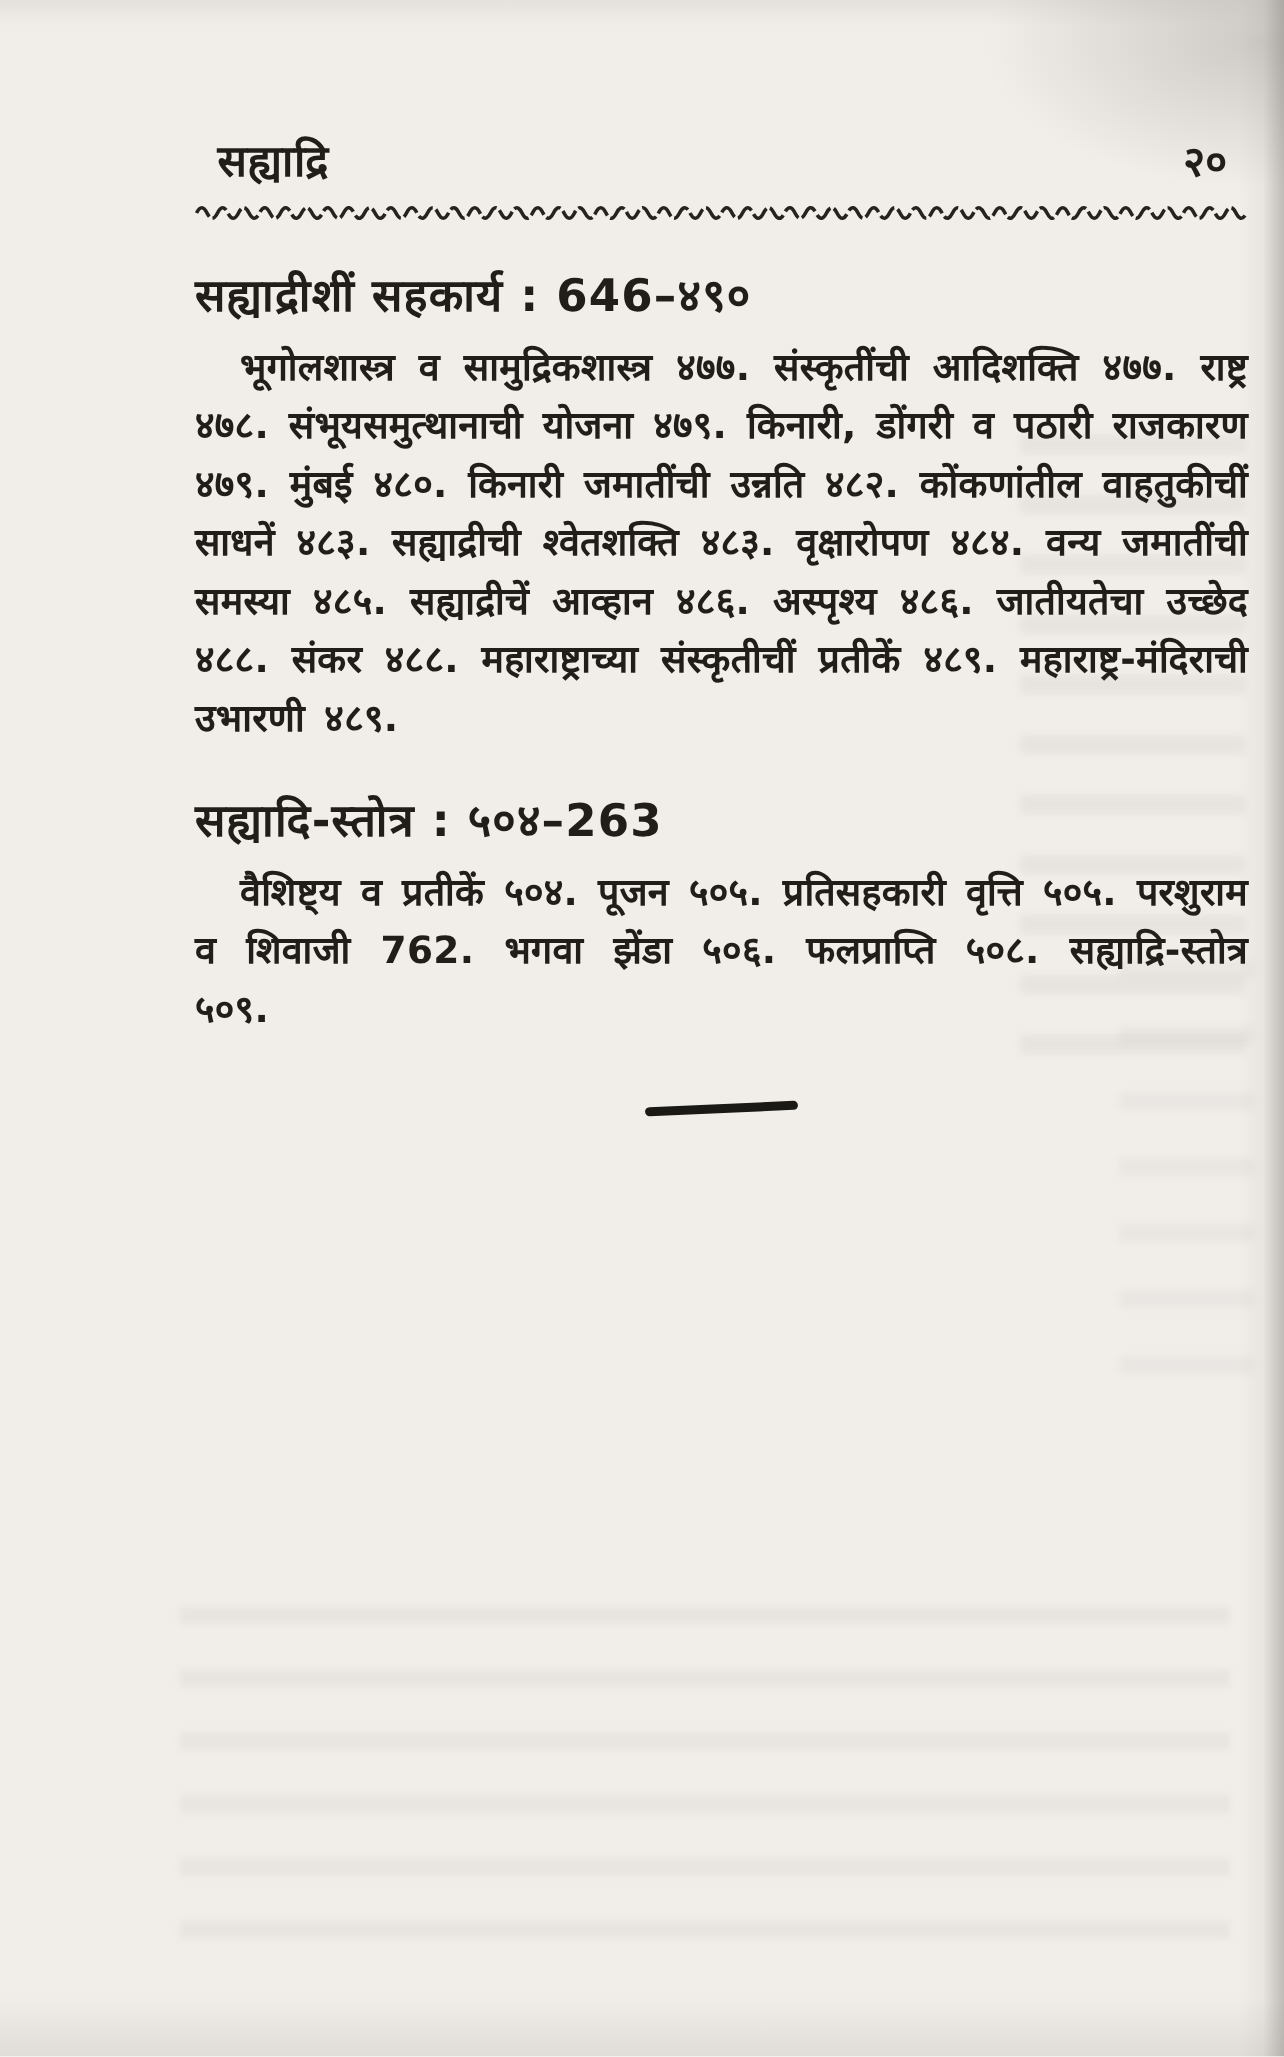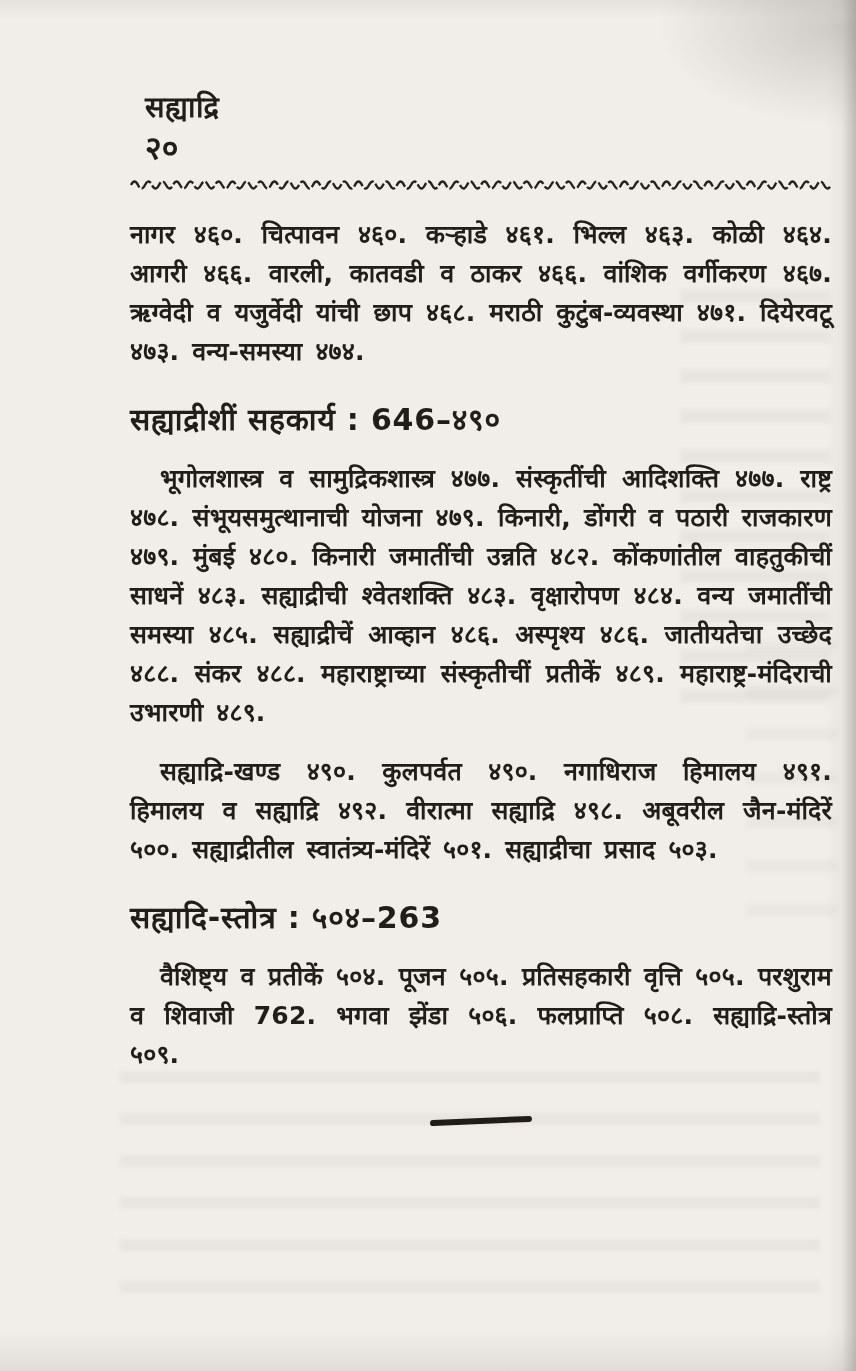--- a/index.html
+++ b/index.html
@@ -23,43 +23,42 @@
     position: absolute;
     left: 130px; top: 0;
     width: 702px;
   }
   .header-row {
     display: flex;
     justify-content: space-between;
     align-items: baseline;
     margin-top: 86px;
     padding: 0 14px 0 15px;
-    flex-direction: column;
   }
   .running-title {
     font-size: 29px;
     font-weight: bold;
     letter-spacing: 0.5px;
   }
   .page-number {
-    font-size: 32px;
+    font-size: 28px;
     font-weight: bold;
   }
   .wavy { display: block; margin-top: 9px; }
   p.body-text {
     margin: 0;
     margin-top: 24px;
     font-size: 25px;
     font-weight: bold;
     line-height: 39px;
     text-align: justify;
     word-spacing: 4px;
     letter-spacing: 0.2px;
   }
-  p.indent { text-indent: 30px; margin-top: 20px; }
+  p.indent { text-indent: 30px; margin-top: 9px; }
   h2.section-heading {
     margin: 0;
     margin-top: 27px;
     font-size: 30px;
     font-weight: bold;
     letter-spacing: 0.8px;
   }
   .end-rule {
     width: 102px; height: 6px;
     margin: 44px auto 0 auto;
@@ -107,26 +106,24 @@
 
     <div class="header-row">
       <span class="running-title">सह्याद्रि</span>
       <span class="page-number">२०</span>
     </div>
 
     <svg class="wavy" width="702" height="14" viewBox="0 0 702 14">
       <path fill="none" stroke="#26221d" stroke-width="2.4" stroke-dasharray="13 2.5" d="M1 8 q3.5 -7 7 0 t7 0 t7 0 t7 0 t7 0 t7 0 t7 0 t7 0 t7 0 t7 0 t7 0 t7 0 t7 0 t7 0 t7 0 t7 0 t7 0 t7 0 t7 0 t7 0 t7 0 t7 0 t7 0 t7 0 t7 0 t7 0 t7 0 t7 0 t7 0 t7 0 t7 0 t7 0 t7 0 t7 0 t7 0 t7 0 t7 0 t7 0 t7 0 t7 0 t7 0 t7 0 t7 0 t7 0 t7 0 t7 0 t7 0 t7 0 t7 0 t7 0 t7 0 t7 0 t7 0 t7 0 t7 0 t7 0 t7 0 t7 0 t7 0 t7 0 t7 0 t7 0 t7 0 t7 0 t7 0 t7 0 t7 0 t7 0 t7 0 t7 0 t7 0 t7 0 t7 0 t7 0 t7 0 t7 0 t7 0 t7 0 t7 0 t7 0 t7 0 t7 0 t7 0 t7 0 t7 0 t7 0 t7 0 t7 0 t7 0 t7 0 t7 0 t7 0 t7 0 t7 0 t7 0 t7 0 t7 0 t7 0 t7 0 t7 0"></path>
     </svg>
 
-    <p class="body-text">नागर ४६०. चित्पावन ४६०. कऱ्हाडे ४६१. भिल्ल ४६३. कोळी ४६४. आगरी ४६६. वारली, कातवडी व ठाकर ४६६. वांशिक वर्गीकरण ४६७. ऋग्वेदी व यजुर्वेदी यांची छाप ४६८. मराठी कुटुंब-व्यवस्था ४७१. दियेरवटू ४७३. वन्य-समस्या ४७४.</p>
 
     <h2 class="section-heading">सह्याद्रीशीं सहकार्य : 646–४९०</h2>
     <p class="body-text indent">भूगोलशास्त्र व सामुद्रिकशास्त्र ४७७. संस्कृतींची आदिशक्ति ४७७. राष्ट्र ४७८. संभूयसमुत्थानाची योजना ४७९. किनारी, डोंगरी व पठारी राजकारण ४७९. मुंबई ४८०. किनारी जमातींची उन्नति ४८२. कोंकणांतील वाहतुकीचीं साधनें ४८३. सह्याद्रीची श्वेतशक्ति ४८३. वृक्षारोपण ४८४. वन्य जमातींची समस्या ४८५. सह्याद्रीचें आव्हान ४८६. अस्पृश्य ४८६. जातीयतेचा उच्छेद ४८८. संकर ४८८. महाराष्ट्राच्या संस्कृतीचीं प्रतीकें ४८९. महाराष्ट्र-मंदिराची उभारणी ४८९.</p>
 
-    <p class="body-text indent">सह्याद्रि-खण्ड ४९०. कुलपर्वत ४९०. नगाधिराज हिमालय ४९१. हिमालय व सह्याद्रि ४९२. वीरात्मा सह्याद्रि ४९८. अबूवरील जैन-मंदिरें ५००. सह्याद्रीतील स्वातंत्र्य-मंदिरें ५०१. सह्याद्रीचा प्रसाद ५०३.</p>
 
     <h2 class="section-heading">सह्यादि-स्तोत्र : ५०४–263</h2>
     <p class="body-text indent">वैशिष्ट्य व प्रतीकें ५०४. पूजन ५०५. प्रतिसहकारी वृत्ति ५०५. परशुराम व शिवाजी 762. भगवा झेंडा ५०६. फलप्राप्ति ५०८. सह्याद्रि-स्तोत्र ५०९.</p>
 
     <div class="end-rule"></div>
   </div>
 
   <div class="ghost ghost-right"></div>
   <div class="ghost ghost-mid"></div>
   <div class="ghost ghost-bottom"></div>

